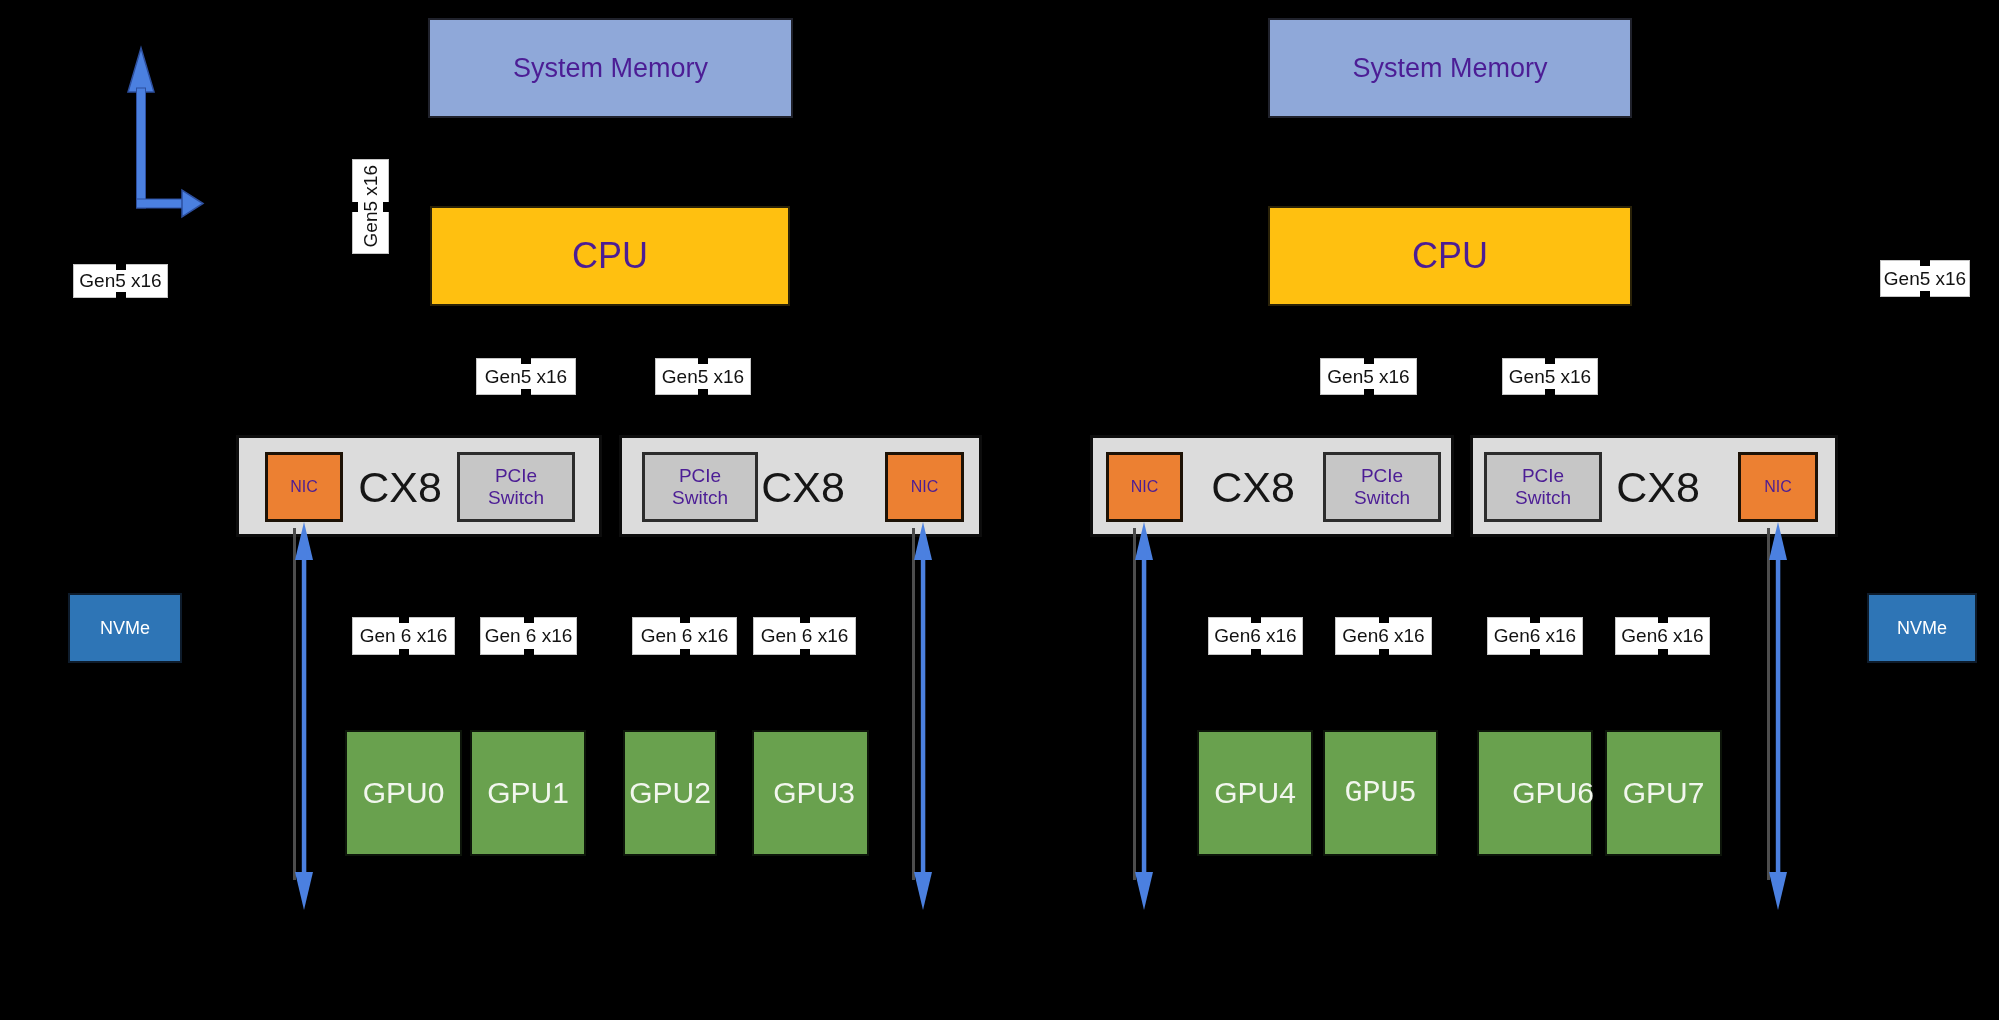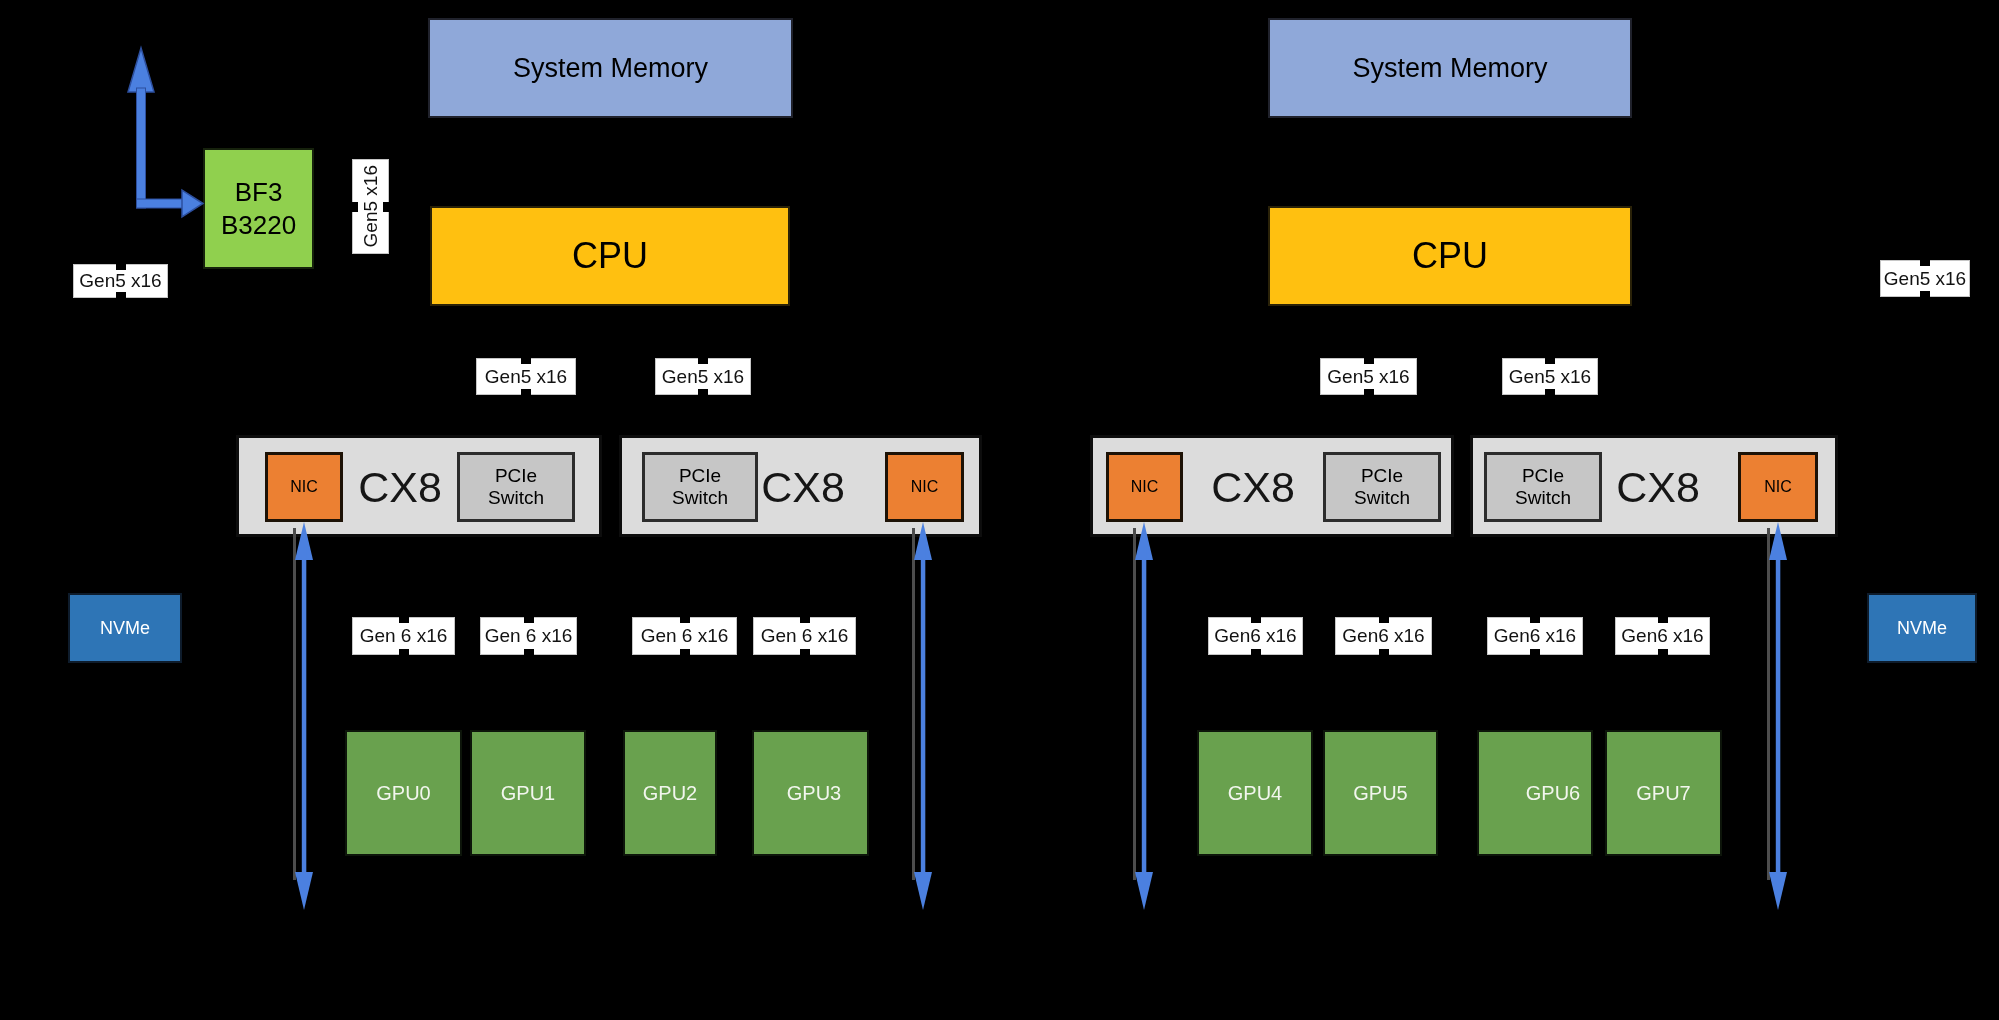--- a/index.html
+++ b/index.html
@@ -3,30 +3,30 @@
 <meta charset="utf-8">
 <style>
   html,body{margin:0;padding:0;background:#000;}
   .stage{
     position:relative;width:1999px;height:1020px;background:#000000;
     font-family:"Liberation Sans", sans-serif;overflow:hidden;
   }
   .abs{position:absolute;box-sizing:border-box;}
   .node{
     display:flex;align-items:center;justify-content:center;text-align:center;
-    box-sizing:border-box;border:2px solid #111;color:#000000;
+    box-sizing:border-box;border:2px solid #111;color:#4c1d95;
   }
   .sysmem{background:#8FA8D9;border-color:#20222c;font-size:27px;}
   .cpu{background:#FFC010;border-color:#2a2208;font-size:36px;}
   .bf3{background:#90D04E;border-color:#16220c;font-size:26px;line-height:1.25;}
   .tray{background:#DCDCDC;border:3px solid #0d0d0d;}
   .nic{background:#EC8032;border:3px solid #1d1206;font-size:16px;}
   .psw{background:#C6C6C6;border:3px solid #2c2c2c;font-size:19px;line-height:1.15;}
   .cx8t{font-size:43px;color:#161616;background:transparent;border:none;}
-  .gpu{background:#69A14E;border:2px solid #0d150a;color:#f2f6ee;font-size:20px;}
+  .gpu{background:#69A14E;border:2px solid #0d150a;color:#f2f6ee;font-size:30px;}
   .nvme{background:#2E75B6;border:2px solid #0e1c2c;color:#fff;font-size:18px;}
   .tag{
     background:#ffffff;border:1px solid #c6c6c6;color:#121212;
     display:flex;align-items:center;justify-content:center;
     font-size:19px;box-sizing:border-box;position:absolute;
   }
   .tag::before,.tag::after{
     content:"";position:absolute;left:50%;transform:translateX(-50%);
     width:10px;height:6px;background:#000;
   }
@@ -42,26 +42,20 @@
 </style>
 </head>
 <body>
 
 <div class="stage">
 
   <div class="abs node sysmem" style="left:428px;top:18px;width:365px;height:100px;">System Memory</div>
 
   <div class="abs node cpu" style="left:430px;top:206px;width:360px;height:100px;">CPU</div>
 
-  <div class="abs node bf3" style="left:203px;top:148px;width:111px;height:121px;">
-    <div>
-      <span style="display:block">BF3</span>
-      <span style="display:block">B3220</span>
-    </div>
-  </div>
 
   <svg class="abs" style="left:118px;top:42px;" width="100" height="180" viewBox="0 0 100 180">
     <polygon points="23,6 10,50 36,50" fill="#4B80E0" stroke="#2d4f9e" stroke-width="1.5"></polygon>
     <rect x="18.5" y="46" width="9" height="120" fill="#4B80E0" stroke="#2d4f9e" stroke-width="1"></rect>
     <rect x="18.5" y="157" width="52" height="9" fill="#4B80E0" stroke="#2d4f9e" stroke-width="1"></rect>
     <polygon points="85,161.5 64,148 64,175" fill="#4B80E0" stroke="#2d4f9e" stroke-width="1.5"></polygon>
   </svg>
 
   <div class="tag tag-v" style="left:352px;top:159px;width:37px;height:95px;">
     <span class="vtext">Gen5 x16</span>
@@ -147,21 +141,21 @@
   <div class="abs node nic" style="left:1738px;top:452px;width:80px;height:70px;">NIC</div>
 
   <div class="abs node nvme" style="left:1867px;top:593px;width:110px;height:70px;">NVMe</div>
 
   <div class="tag" style="left:1208px;top:617px;width:95px;height:38px;">Gen6 x16</div>
   <div class="tag" style="left:1335px;top:617px;width:97px;height:38px;">Gen6 x16</div>
   <div class="tag" style="left:1487px;top:617px;width:96px;height:38px;">Gen6 x16</div>
   <div class="tag" style="left:1615px;top:617px;width:95px;height:38px;">Gen6 x16</div>
 
   <div class="abs node gpu" style="left:1197px;top:730px;width:116px;height:126px;">GPU4</div>
-  <div class="abs node gpu" style="left:1323px;top:730px;width:115px;height:126px;">GPU5</div>
+  <div class="abs node gpu" style="left:1323px;top:730px;width:115px;height:126px;font-family:Liberation Mono, monospace;">GPU5</div>
   <div class="abs node gpu" style="left:1477px;top:730px;width:116px;height:126px;padding-left:36px;">GPU6</div>
   <div class="abs node gpu" style="left:1605px;top:730px;width:117px;height:126px;">GPU7</div>
 
   <svg class="abs" style="left:1124px;top:514px;" width="40" height="400" viewBox="0 0 40 400">
     <rect x="9" y="14" width="3" height="352" fill="#4d4d4d"></rect>
     <polygon points="20,8 11,46 29,46" fill="#4B80E0"></polygon>
     <rect x="17.8" y="30" width="4.5" height="340" fill="#4B80E0"></rect>
     <polygon points="20,396 11,358 29,358" fill="#4B80E0"></polygon>
   </svg>
   <svg class="abs" style="left:1758px;top:514px;" width="40" height="400" viewBox="0 0 40 400">

